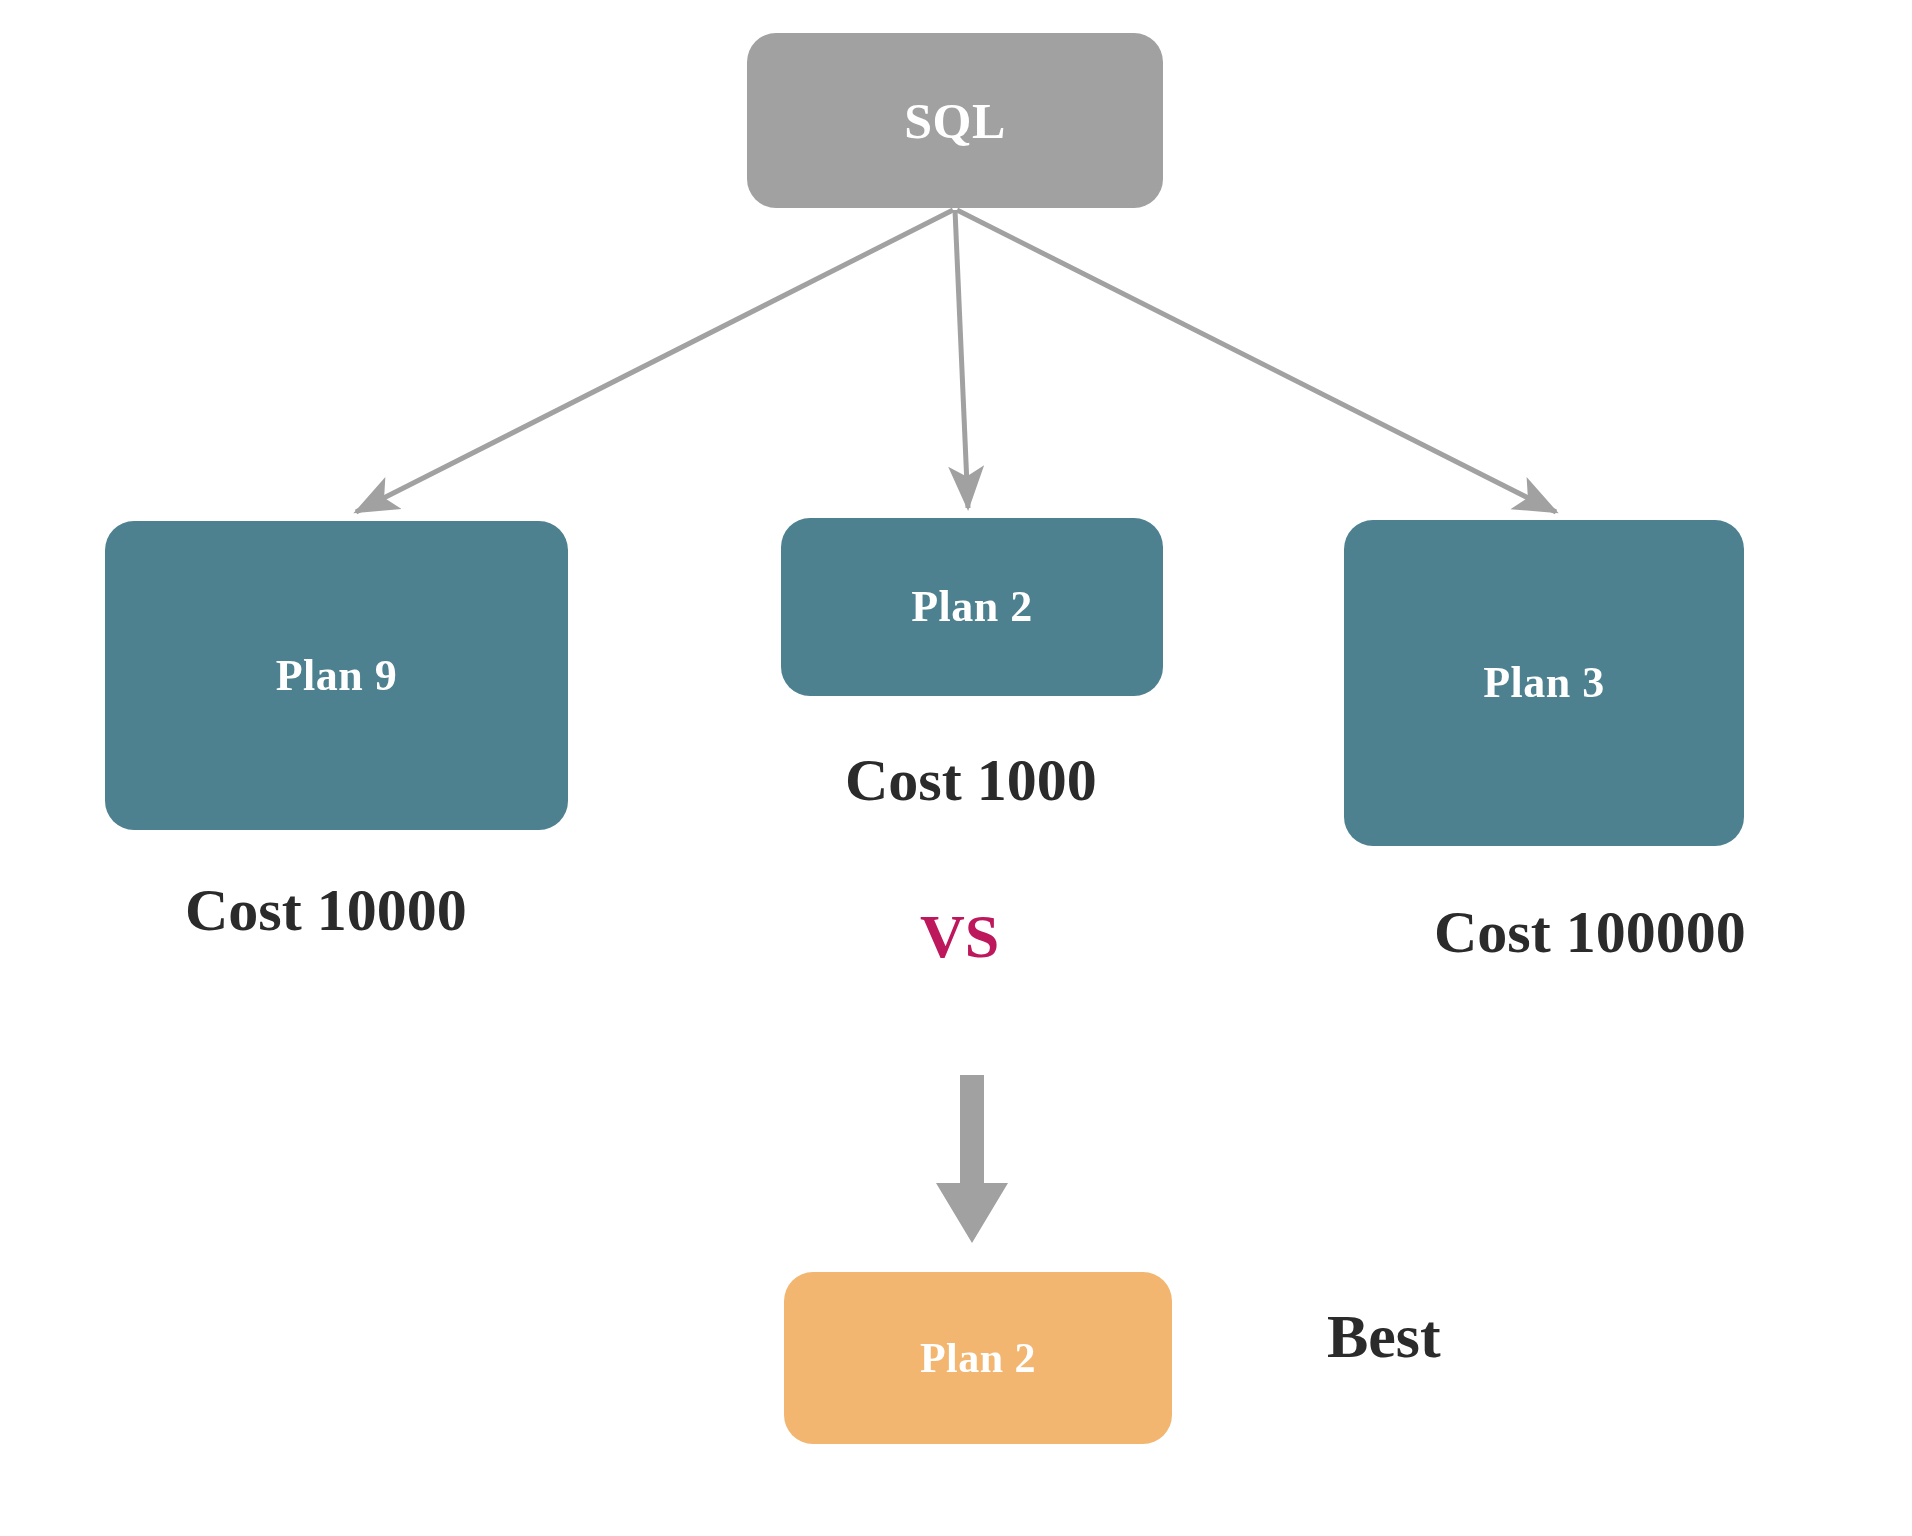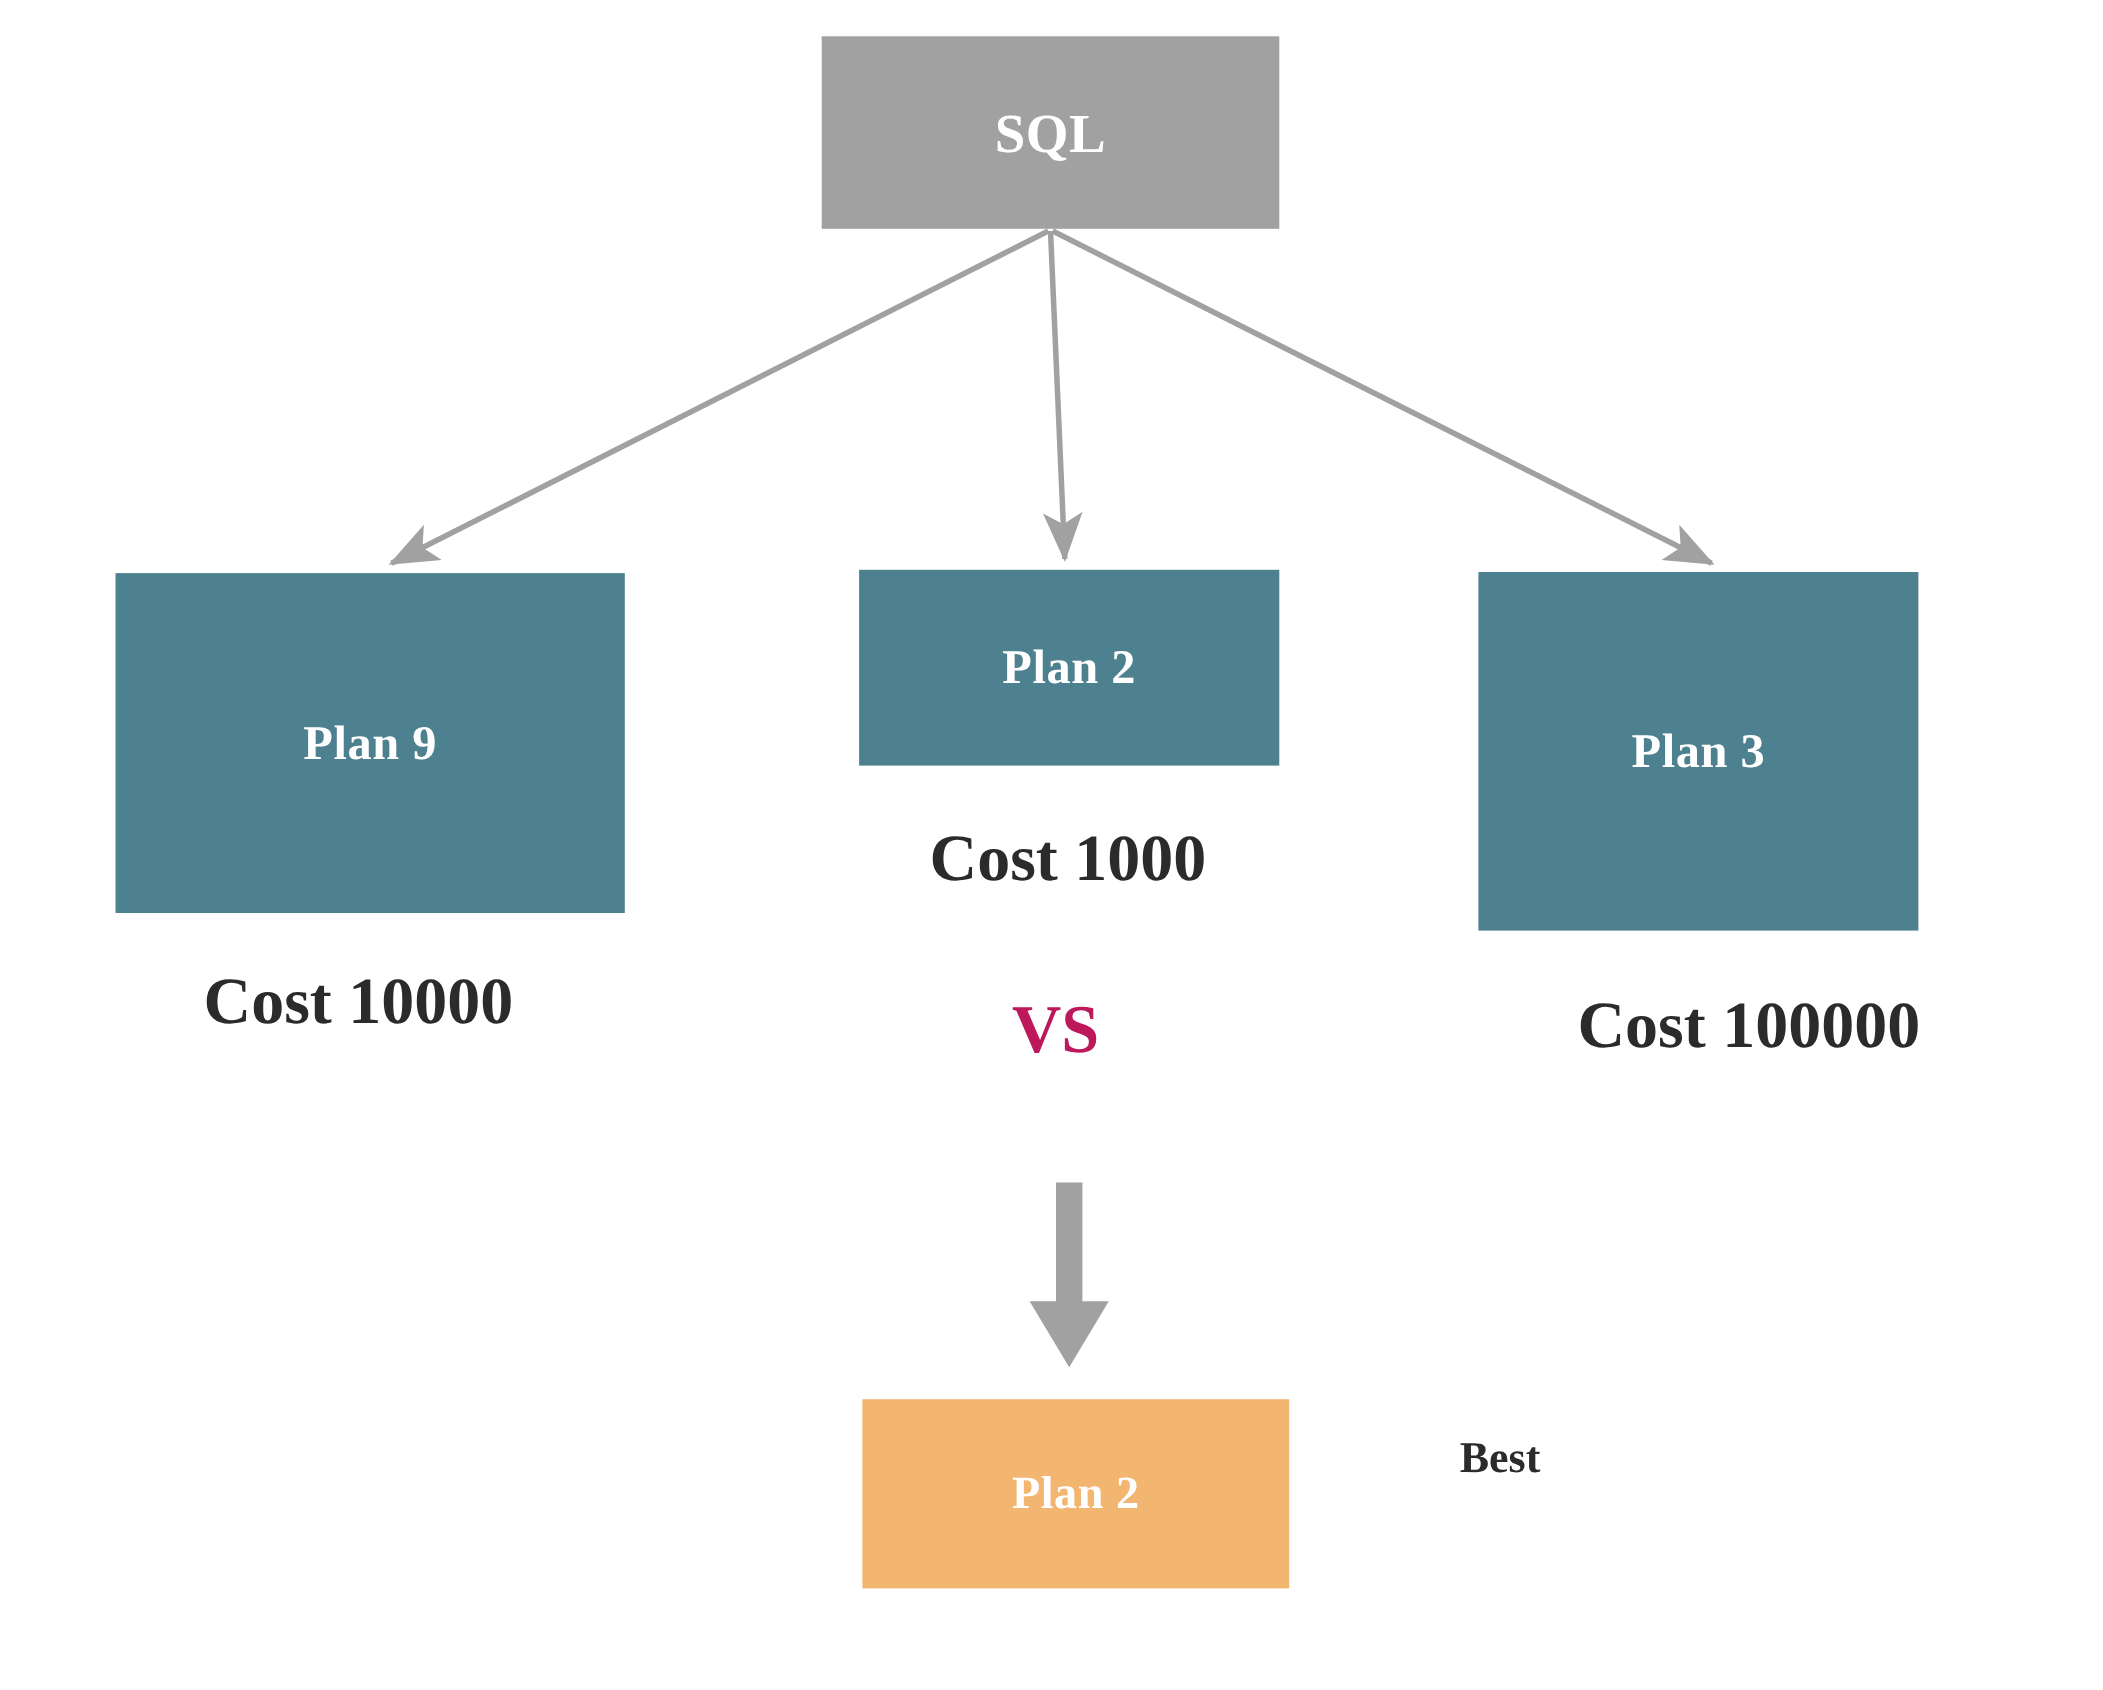--- a/index.html
+++ b/index.html
@@ -19,20 +19,21 @@
     position: absolute;
     display: flex;
     align-items: center;
     justify-content: center;
     text-align: center;
     color: #ffffff;
     font-weight: bold;
     letter-spacing: 0.5px;
     line-height: 1;
     user-select: none;
+    border-radius: 29px;
   }
   .node-sql {
     left: 747px;
     top: 33px;
     width: 416px;
     height: 175px;
     background: #a1a1a1;
     font-size: 50px;
   }
   .node-plan1 {
@@ -89,21 +90,21 @@
     line-height: 1;
     white-space: nowrap;
     user-select: none;
   }
   .best-label {
     position: absolute;
     left: 1327px;
     top: 1305px;
     color: #2b2b2b;
     font-weight: bold;
-    font-size: 40px;
+    font-size: 62px;
     line-height: 1;
     white-space: nowrap;
     user-select: none;
   }
   svg.edges {
     position: absolute;
     left: 0;
     top: 0;
     width: 1912px;
     height: 1536px;

